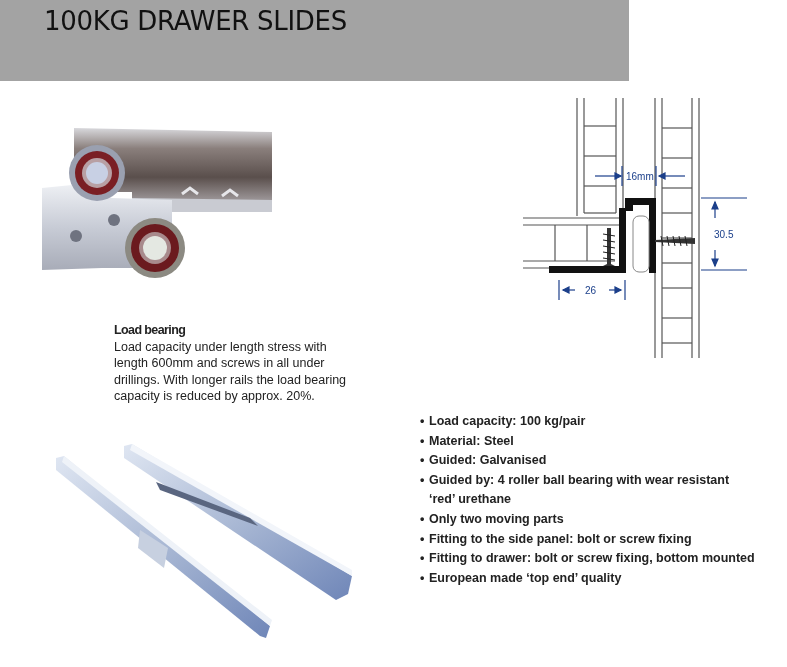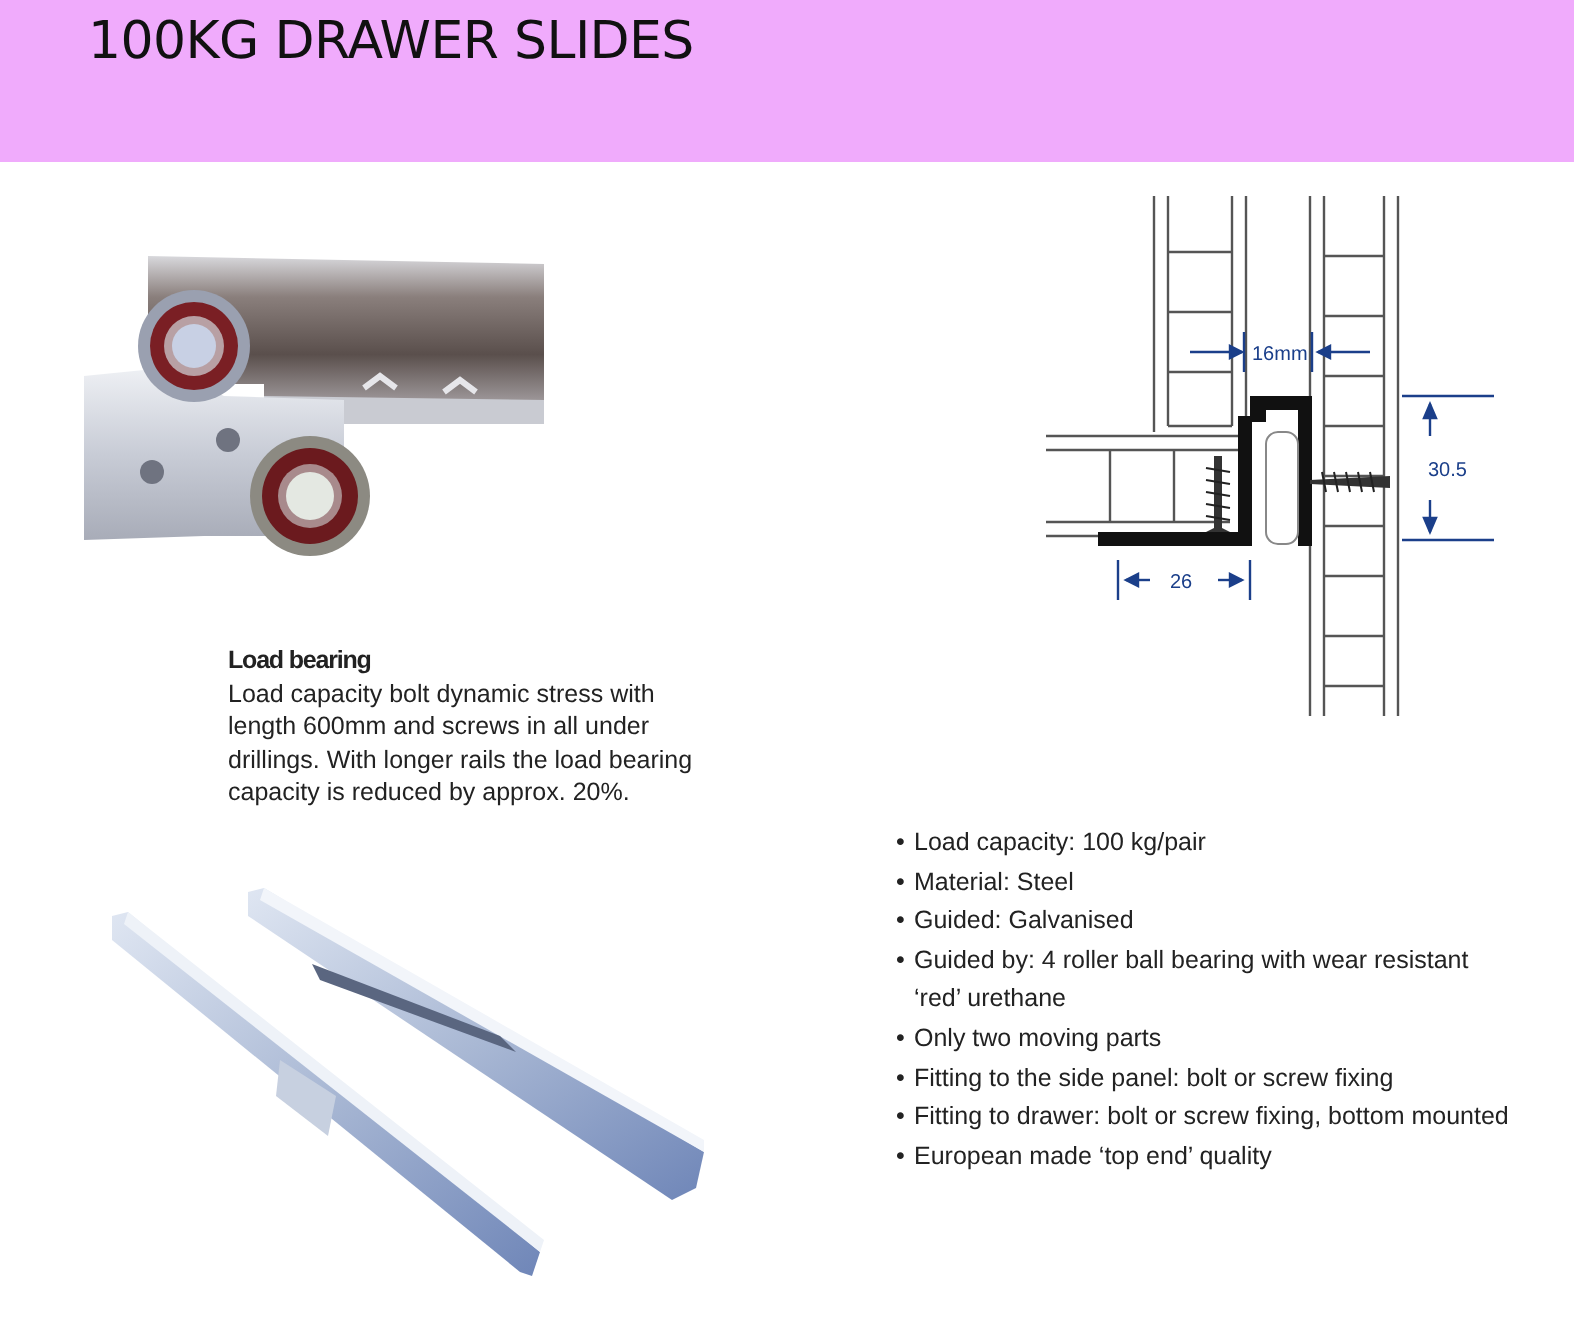--- a/index.html
+++ b/index.html
@@ -3,40 +3,40 @@
   <meta charset="utf-8">
   <style>
     html, body { margin: 0; padding: 0; }
     body {
       width: 787px; height: 667px; position: relative; overflow: hidden;
       background: #ffffff;
       font-family: "Liberation Sans", sans-serif;
       color: #1a1a1a;
     }
     .header {
-      position: absolute; left: 0; top: 0; width: 787px; height: 81px;
-      background: #f0abfc;
+      position: absolute; left: 0; top: 0; width: 629px; height: 81px;
+      background: #a3a3a3;
     }
     .header h1 {
       position: absolute; left: 44px; top: 6px; margin: 0;
       font-family: "DejaVu Sans", sans-serif;
       font-weight: normal; font-size: 26px; letter-spacing: -0.3px;
       color: #111;
     }
     .photo { position: absolute; }
     .load-block {
       position: absolute; left: 114px; top: 322px; width: 260px;
       font-size: 12.5px; line-height: 16.5px; color: #222;
     }
     .load-block .title {
       font-weight: bold; letter-spacing: -0.6px; font-size: 12.5px;
     }
     .features {
-      position: absolute; left: 448px; top: 412px; margin: 0; padding: 0;
-      list-style: none; font-size: 12.5px; color: #222;
+      position: absolute; left: 420px; top: 412px; margin: 0; padding: 0;
+      list-style: none; font-size: 12.5px; color: #222; font-weight: bold;
     }
     .features li { line-height: 19.6px; white-space: nowrap; }
     .features .bullet { display: inline-block; width: 9px; }
     .features .cont { padding-left: 9px; }
   </style>
 </head>
 <body>
 
 <div class="header">
   <h1>100KG DRAWER SLIDES</h1>
@@ -71,21 +71,21 @@
   <circle cx="55" cy="55" r="11" fill="#c8d0e4"></circle>
 
   <circle cx="113" cy="130" r="30" fill="#8c8a82"></circle>
   <circle cx="113" cy="130" r="24" fill="#6b1a1e"></circle>
   <circle cx="113" cy="130" r="16" fill="#a88a8c"></circle>
   <circle cx="113" cy="130" r="12" fill="#e4e8e2"></circle>
 </svg>
 
 <div class="load-block">
   <div class="title">Load bearing</div>
-  <div>Load capacity bolt dynamic stress with</div>
+  <div>Load capacity under length stress with</div>
   <div>length 600mm and screws in all under</div>
   <div>drillings.  With longer rails the load bearing</div>
   <div>capacity is reduced by approx. 20%.</div>
 </div>
 
 <svg class="photo" style="left:40px;top:430px" width="330" height="225" viewBox="0 0 330 225">
   <defs>
     <linearGradient id="railG" x1="0" y1="0" x2="1" y2="1">
       <stop offset="0" stop-color="#dfe6f2"></stop>
       <stop offset="0.5" stop-color="#a9b8d4"></stop>

